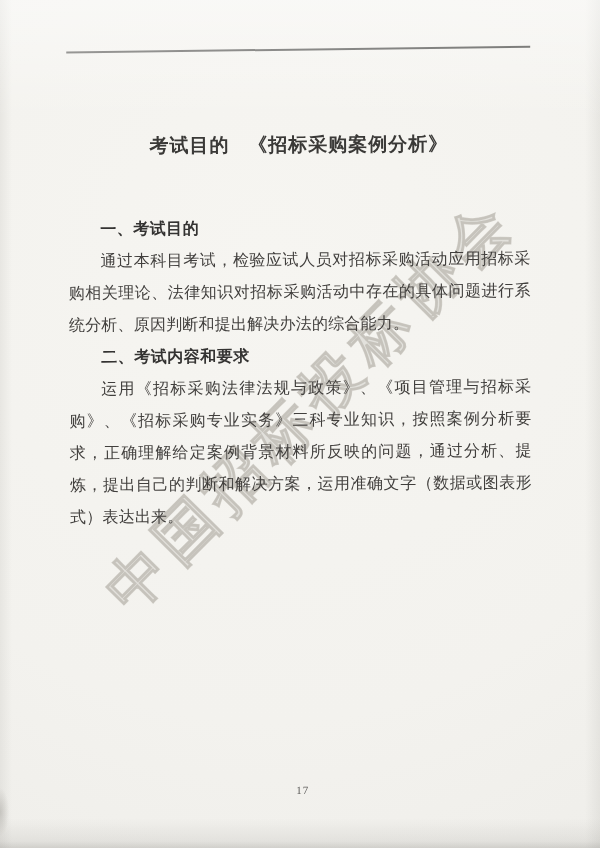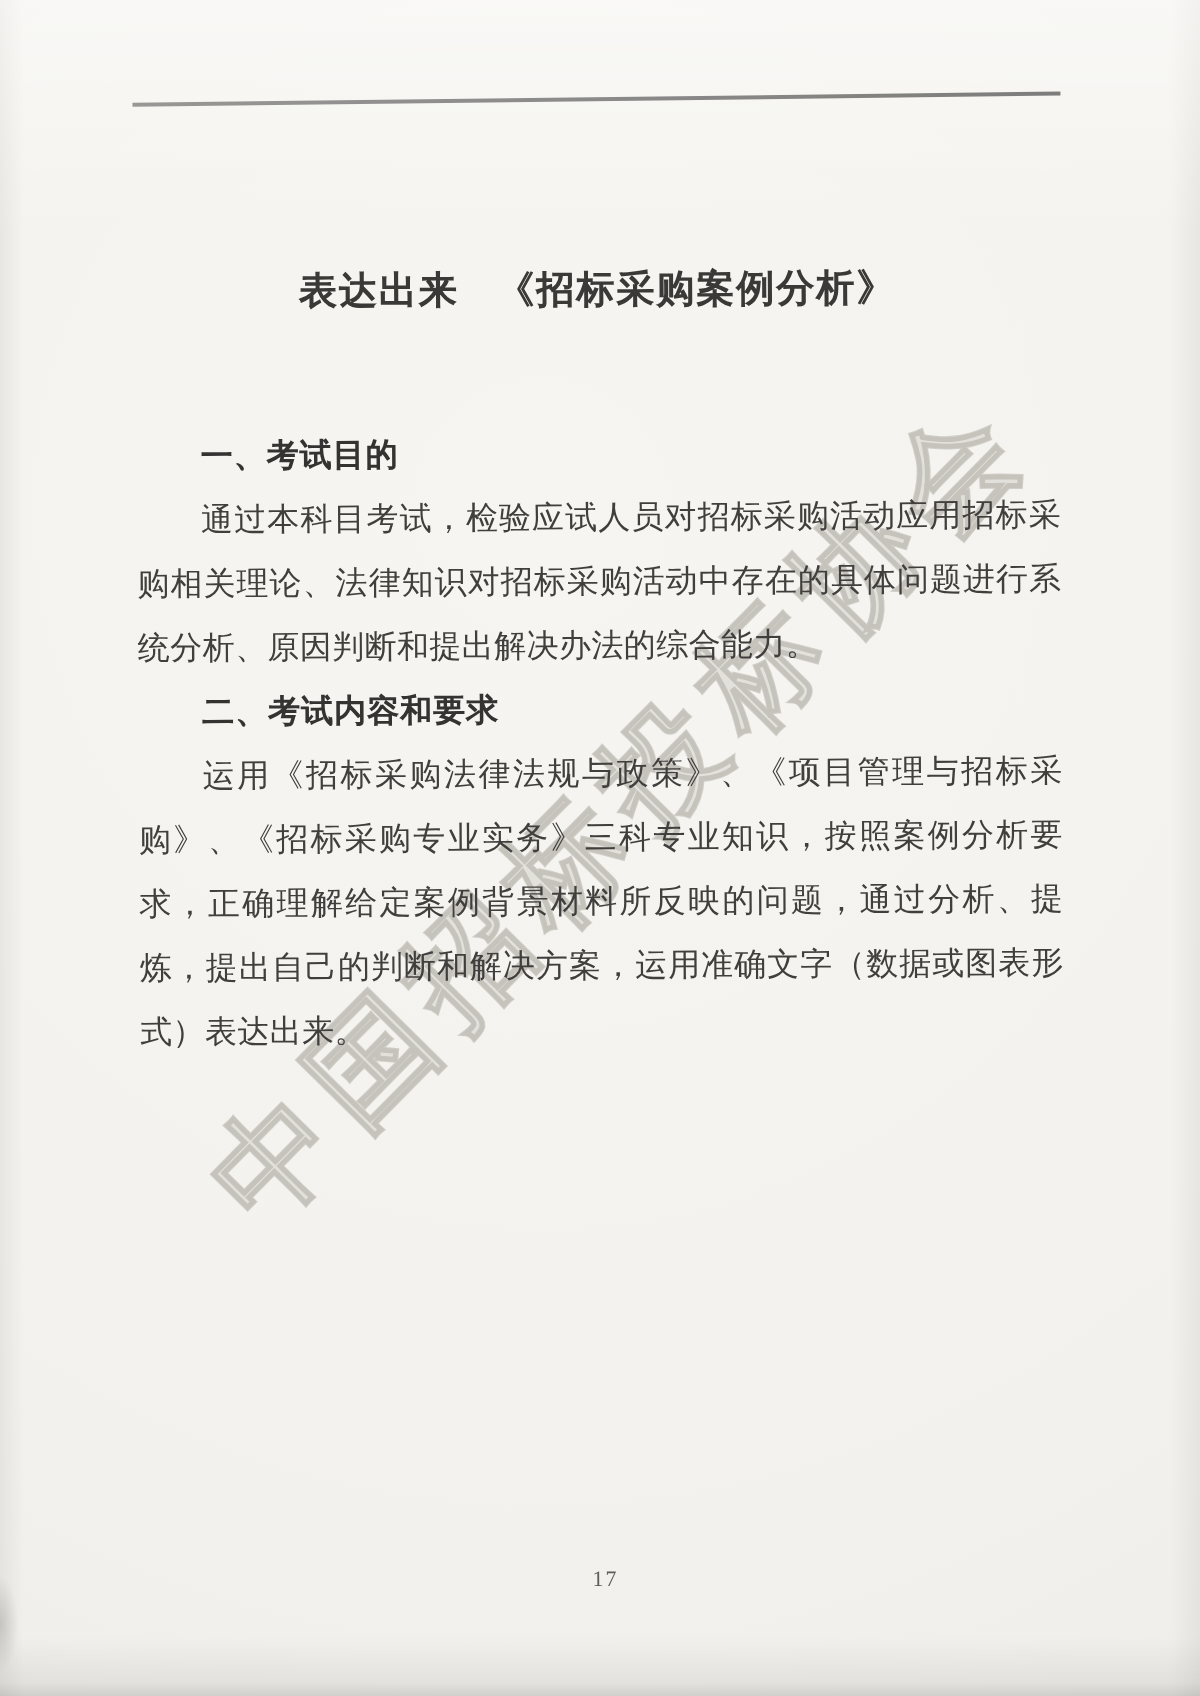--- a/index.html
+++ b/index.html
@@ -69,21 +69,21 @@
 <body>
 
 <div class="page">
   <div class="tilt">
 
     <div class="header-rule"></div>
 
     <div class="watermark">中国招标投标协会</div>
 
     <div class="doc-title">
-      <span class="t1">表达出来</span>
+      <span class="t1">考试目的</span>
       <span class="t2">《招标采购案例分析》</span>
     </div>
 
     <div class="content">
       <h2 class="sec-heading">一、考试目的</h2>
       <p class="sec-body">通过本科目考试，检验应试人员对招标采购活动应用招标采购相关理论、法律知识对招标采购活动中存在的具体问题进行系统分析、原因判断和提出解决办法的综合能力。</p>
 
       <h2 class="sec-heading">二、考试内容和要求</h2>
       <p class="sec-body">运用《招标采购法律法规与政策》、《项目管理与招标采购》、《招标采购专业实务》三科专业知识，按照案例分析要求，正确理解给定案例背景材料所反映的问题，通过分析、提炼，提出自己的判断和解决方案，运用准确文字（数据或图表形式）表达出来。</p>
     </div>

